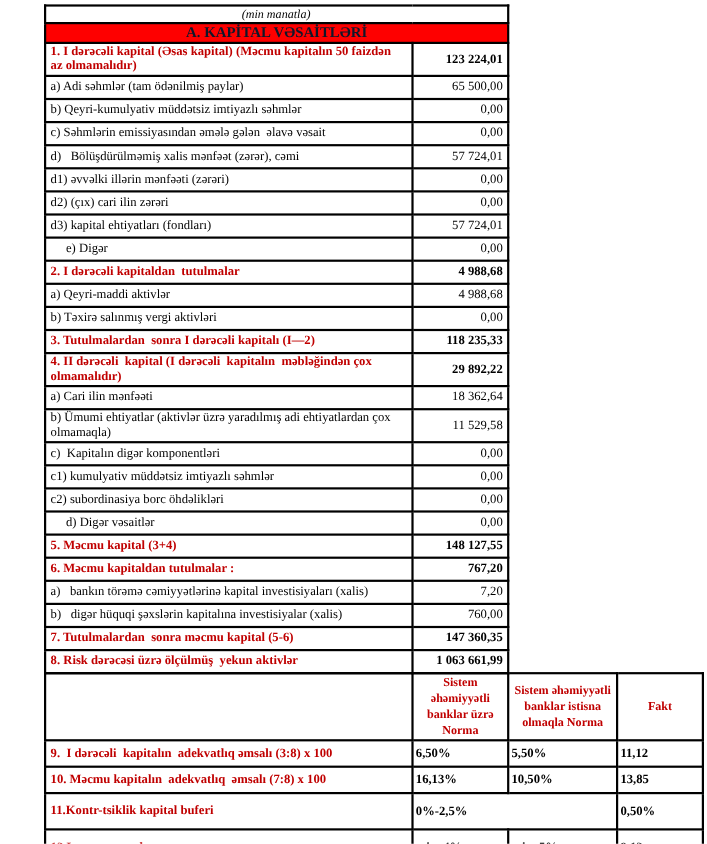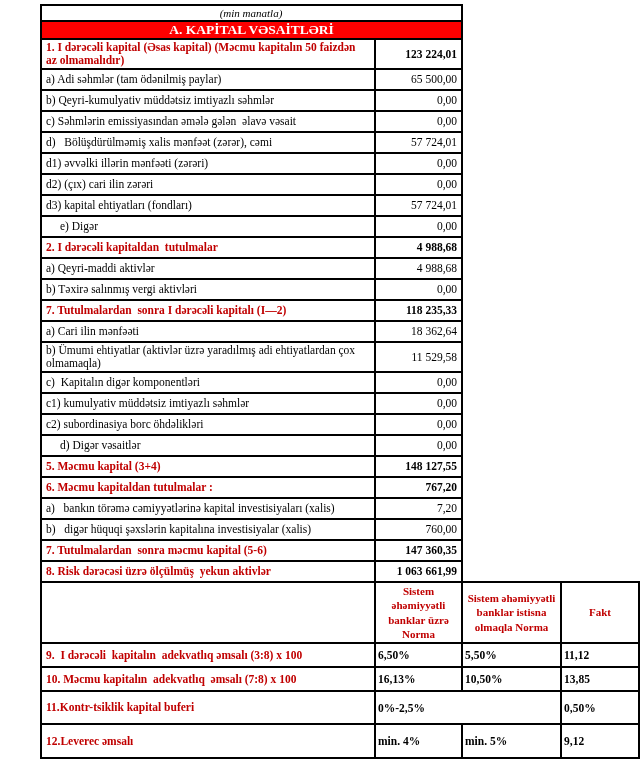--- a/index.html
+++ b/index.html
@@ -25,21 +25,21 @@
   .tblB tr { height: 24px; }
   .tblB tr.hdr { height: 56px; }
   .rh33 { height: 33px !important; }
   .rh34 { height: 34px !important; }
 
   .note {
     text-align: center; font-style: italic;
     font-size: 11px; padding: 0 5px 1px 4px;
   }
   .banner {
-    background: #fe0000; color: #ffffff;
+    background: #fe0000; color: #0f172a;
     font-weight: 700; text-align: center;
     font-size: 13.5px; padding: 0;
   }
   .lbl {
     font-size: 11.5px; text-align: left;
     padding: 1px 3px 1px 4px; line-height: 1.13;
     white-space: pre-wrap; word-wrap: break-word;
   }
   .red { color: #c00000; font-weight: 700; }
   .val { font-size: 11.5px; text-align: right; padding: 1px 4px 1px 2px; }
@@ -110,22 +110,26 @@
     </tr>
     <tr>
       <td class="lbl">a) Qeyri-maddi aktivlər</td>
       <td class="val">4 988,68</td>
     </tr>
     <tr>
       <td class="lbl">b) Təxirə salınmış vergi aktivləri</td>
       <td class="val">0,00</td>
     </tr>
     <tr>
-      <td class="lbl red">7. Tutulmalardan  sonra I dərəcəli kapitalı (I—2)</td>
+      <td class="lbl red">3. Tutulmalardan  sonra I dərəcəli kapitalı (I—2)</td>
       <td class="val b">118 235,33</td>
+    </tr>
+    <tr class="rh30">
+      <td class="lbl red">4. II dərəcəli  kapital (I dərəcəli  kapitalın  məbləğindən çox olmamalıdır)</td>
+      <td class="val b">29 892,22</td>
     </tr>
     <tr>
       <td class="lbl">a) Cari ilin mənfəəti</td>
       <td class="val">18 362,64</td>
     </tr>
     <tr class="rh29">
       <td class="lbl">b) Ümumi ehtiyatlar (aktivlər üzrə yaradılmış adi ehtiyatlardan çox olmamaqla)</td>
       <td class="val">11 529,58</td>
     </tr>
     <tr>

